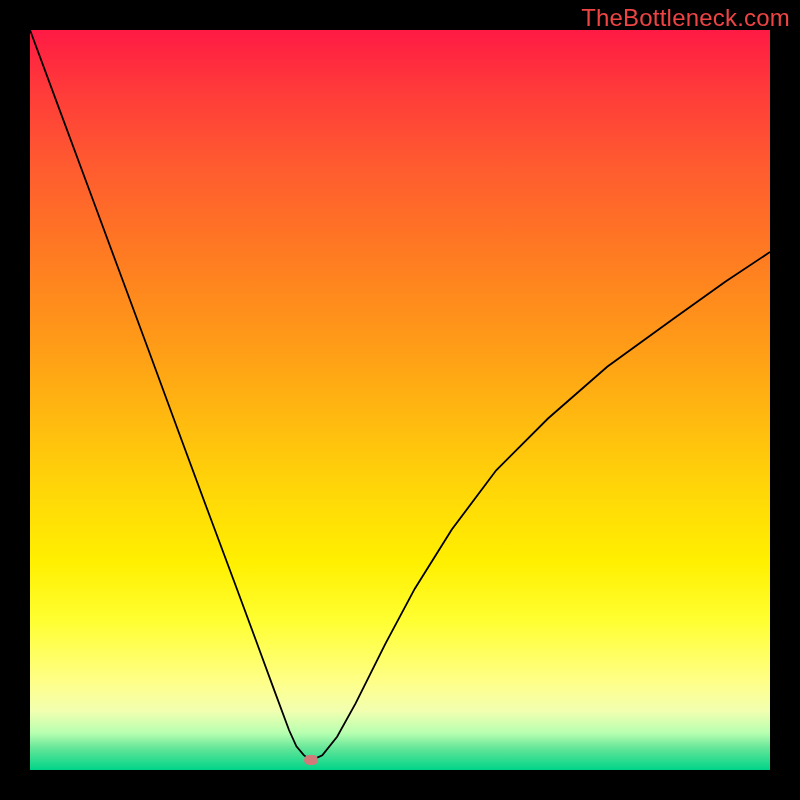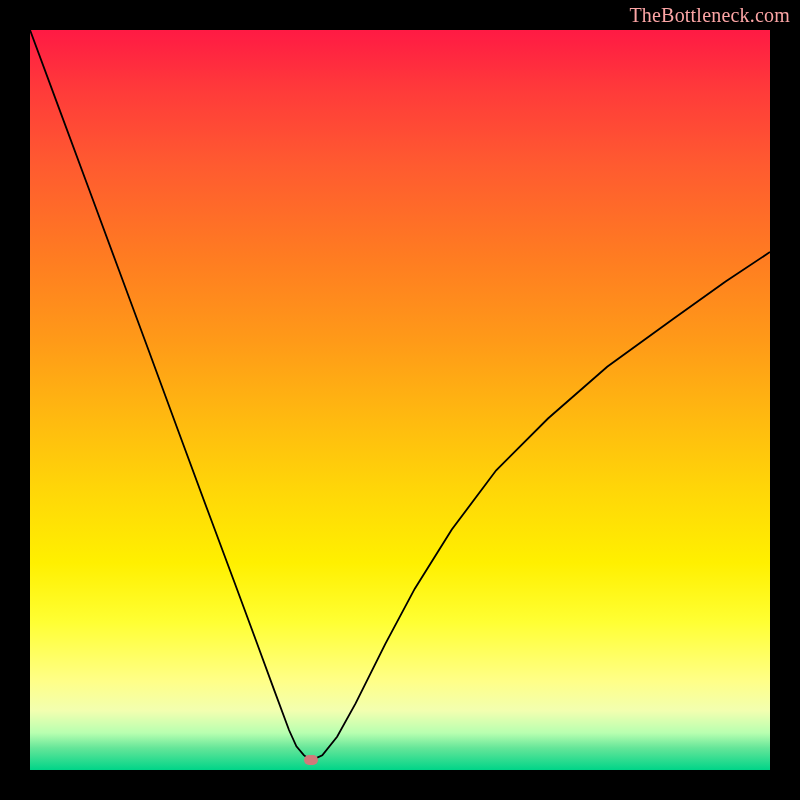--- a/index.html
+++ b/index.html
@@ -48,23 +48,23 @@
     width: 14px;
     height: 10px;
     border-radius: 5px;
     background: #d07a7a;
     transform: translate(-50%, -50%);
   }
   .watermark {
     position: absolute;
     top: 4px;
     right: 10px;
-    font-family: Liberation Serif, serif;
-    font-size: 20px;
-    color: #fca5a5;
+    font-family: Liberation Sans, sans-serif;
+    font-size: 24px;
+    color: #ef4444;
     letter-spacing: 0.2px;
   }
 </style>
 </head>
 <body>
 
 <div class="frame">
   <div class="plot-area">
     <svg class="curve-svg" viewBox="0 0 740 740" preserveAspectRatio="none">
       <path class="curve-path" d="M 0.0 0.0 L 29.6 79.9 L 59.2 159.8 L 88.8 239.8 L 118.4 319.7 L 148.0 400.3 L 177.6 480.3 L 203.5 549.8 L 225.7 609.8 L 244.2 660.1 L 259.0 700.0 L 266.4 716.3 L 273.8 725.2 L 281.2 730.4 L 292.3 725.2 L 307.1 706.7 L 325.6 673.4 L 355.2 614.2 L 384.8 558.7 L 421.8 499.5 L 466.2 440.3 L 518.0 388.5 L 577.2 336.7 L 643.8 288.6 L 695.6 251.6 L 740.0 222.0"></path>

